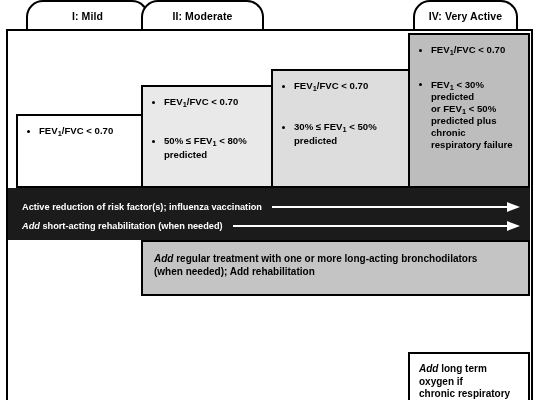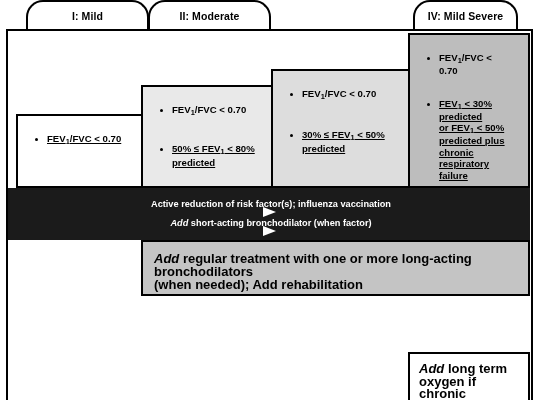--- a/index.html
+++ b/index.html
@@ -41,49 +41,49 @@
     background:#ffffff;
   }
 
   
   .cbox{
     position:absolute;
     box-sizing:border-box;
     border:2.5px solid #000;
     padding:9px 8px 6px 8px;
   }
-  .cbox ul{margin:8px;padding:0;list-style:none;}
+  .cbox ul{margin:0;padding:0;list-style:none;}
   .cbox li{
     position:relative;
     padding-left:13px;
     font-size:9.6px;
     line-height:12.4px;
     font-weight:bold;
     margin-bottom:14px;
   }
-  .cbox li:last-child{margin-bottom:0;text-decoration:underline;}
+  .cbox li:last-child{margin-bottom:0;}
   .cbox li:before{
     content:"";
     position:absolute;left:1px;top:4.5px;
     width:3.4px;height:3.4px;border-radius:50%;
     background:#000;
   }
   .cbox.tight li{margin-bottom:12px;line-height:11.6px;}
   sub{font-size:7.4px;vertical-align:baseline;position:relative;top:2px;}
 
   
   #band{
     position:absolute;
     left:0px;top:157px;width:522px;height:52px;
     background:#1b1b1b;
     box-sizing:border-box;
   }
   .bandrow{
     position:absolute;left:14px;right:10px;height:16px;
-    display:flex;align-items:center;flex-direction:column;
+    display:flex;align-items:center;
   }
   .bandrow .lbl{
     color:#ffffff;
     font-size:9.2px;
     font-weight:600;
     white-space:nowrap;
   }
   .bandrow .lbl .it{font-style:italic;font-weight:bold;}
   .arrowwrap{
     position:relative;
@@ -104,40 +104,40 @@
     border-left:13px solid #ffffff;
   }
 
   
   .tbox{
     position:absolute;
     box-sizing:border-box;
     border:2.5px solid #000;
     background:#c4c4c4;
     padding:10px 11px;
-    font-size:13px;
+    font-size:10px;
     line-height:13px;
     font-weight:600;
   }
   .tbox .it{font-style:italic;font-weight:bold;}
   .tbox p{margin:0;}
 </style>
 </head>
 <body>
 
 <div id="stage">
 
   <div class="tab" style="left:26px;top:0px;width:123px;">
     <span>I: Mild</span>
   </div>
-  <div class="tab" style="left:148px;top:0px;width:123px;">
+  <div class="tab" style="left:141px;top:0px;width:123px;">
     <span>II: Moderate</span>
   </div>
   <div class="tab" style="left:413px;top:0px;width:105px;">
-    <span>IV: Mild Severe</span>
+    <span>IV: Very Active</span>
   </div>
 
   <div id="frame">
 
     <div class="cbox" style="left:8px;top:83px;width:135px;height:74px;background:#ffffff;">
       <ul>
         <li>FEV<sub>1</sub>/FVC &lt; 0.70</li>
       </ul>
     </div>
 
@@ -164,21 +164,21 @@
 
     <div id="band">
       <div class="bandrow" style="top:11px;">
         <span class="lbl">Active reduction of risk factor(s); influenza vaccination</span>
         <span class="arrowwrap">
           <span class="shaft"></span>
             <span class="head"></span>
         </span>
       </div>
       <div class="bandrow" style="top:30px;">
-        <span class="lbl"><i class="it">Add</i><span> short-acting bronchodilator (when factor)</span></span>
+        <span class="lbl"><i class="it">Add</i><span> short-acting rehabilitation (when needed)</span></span>
         <span class="arrowwrap">
           <span class="shaft"></span>
             <span class="head"></span>
         </span>
       </div>
     </div>
 
     <div class="tbox" style="left:133px;top:209px;width:389px;height:56px;">
       <p>
         <i class="it">Add</i><span>&nbsp;regular treatment with one or more long-acting bronchodilators<br>(when needed); Add rehabilitation</span>

